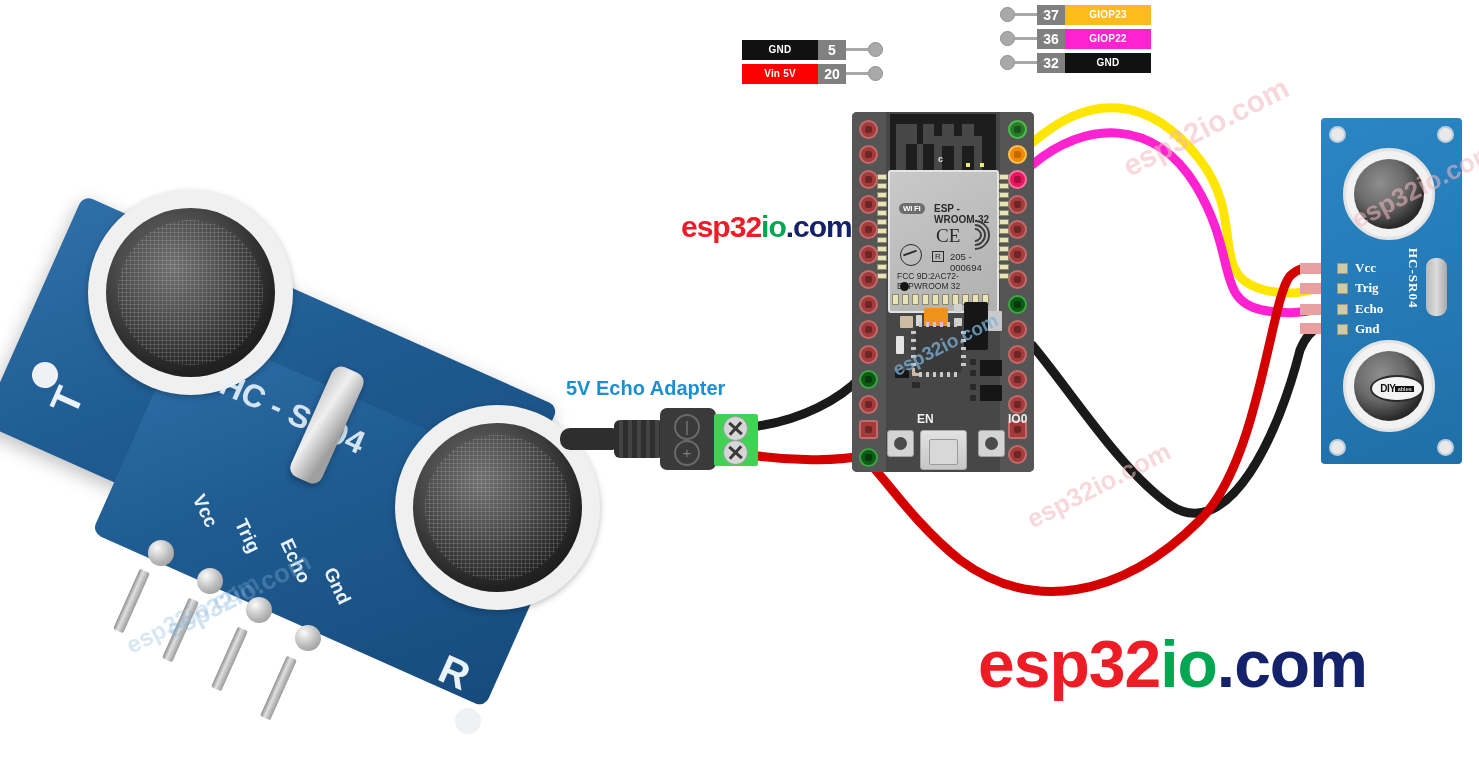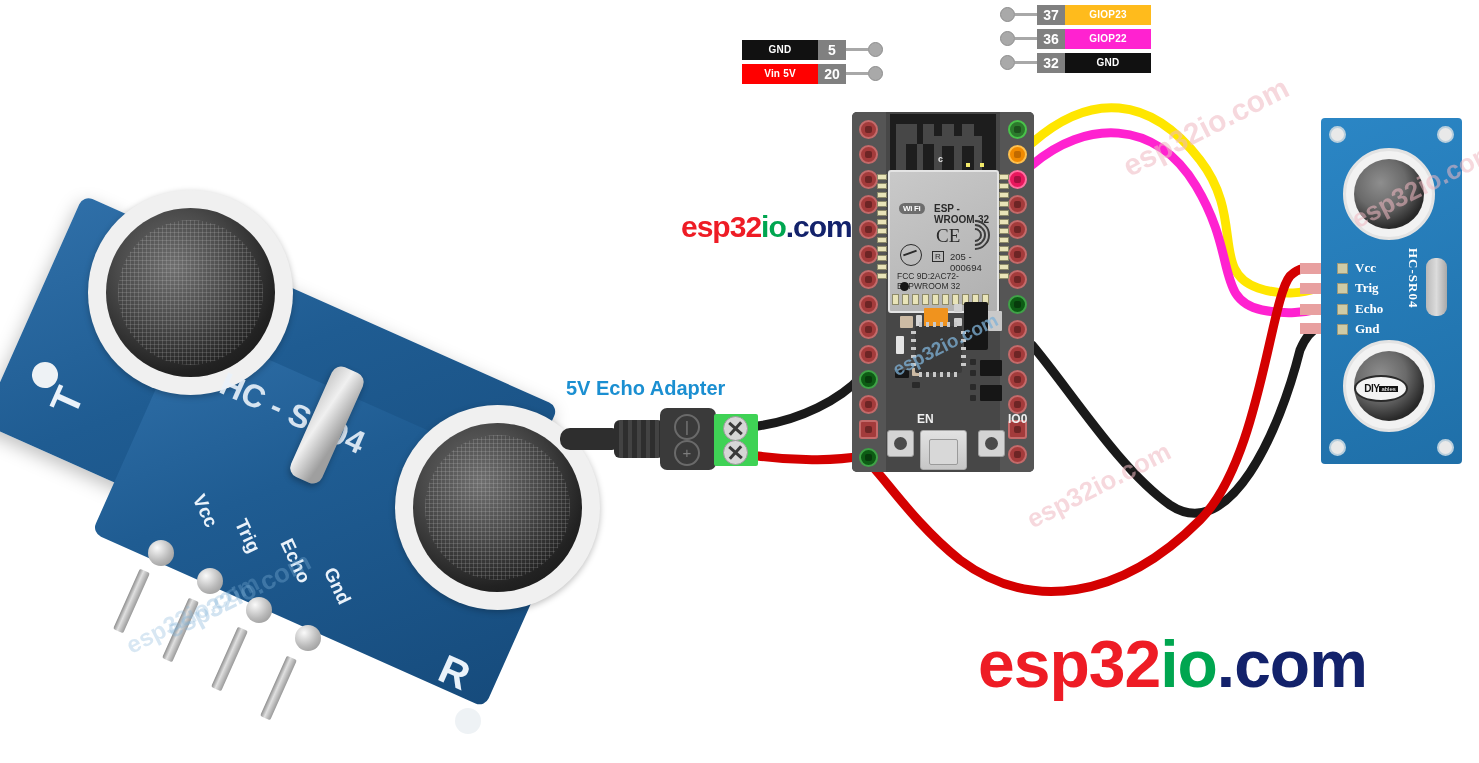--- a/index.html
+++ b/index.html
@@ -420,21 +420,21 @@
     <div class="sr-hole" style="left:8px;top:8px;"></div>
     <div class="sr-hole" style="left:116px;top:8px;"></div>
     <div class="sr-hole" style="left:8px;top:321px;"></div>
     <div class="sr-hole" style="left:116px;top:321px;"></div>
 
     <div class="sr-trans" style="left:22px;top:30px;">
         <i></i>
       </div>
     <div class="sr-trans" style="left:22px;top:222px;">
       <i></i>
-      <div class="sr-logo" style="left:8px;top:32px;">
+      <div class="sr-logo" style="left:24px;top:32px;">
         <b>DIY</b>
           <s>ables</s>
       </div>
     </div>
 
     <div class="sr-xtal" style="left:105px;top:140px;"></div>
     <div class="sr-name" style="left:84px;top:130px;">HC-SR04</div>
 
     <div class="sr-pin" style="left:16px;top:145px;"></div>
     <div class="sr-pin" style="left:16px;top:165px;"></div>

